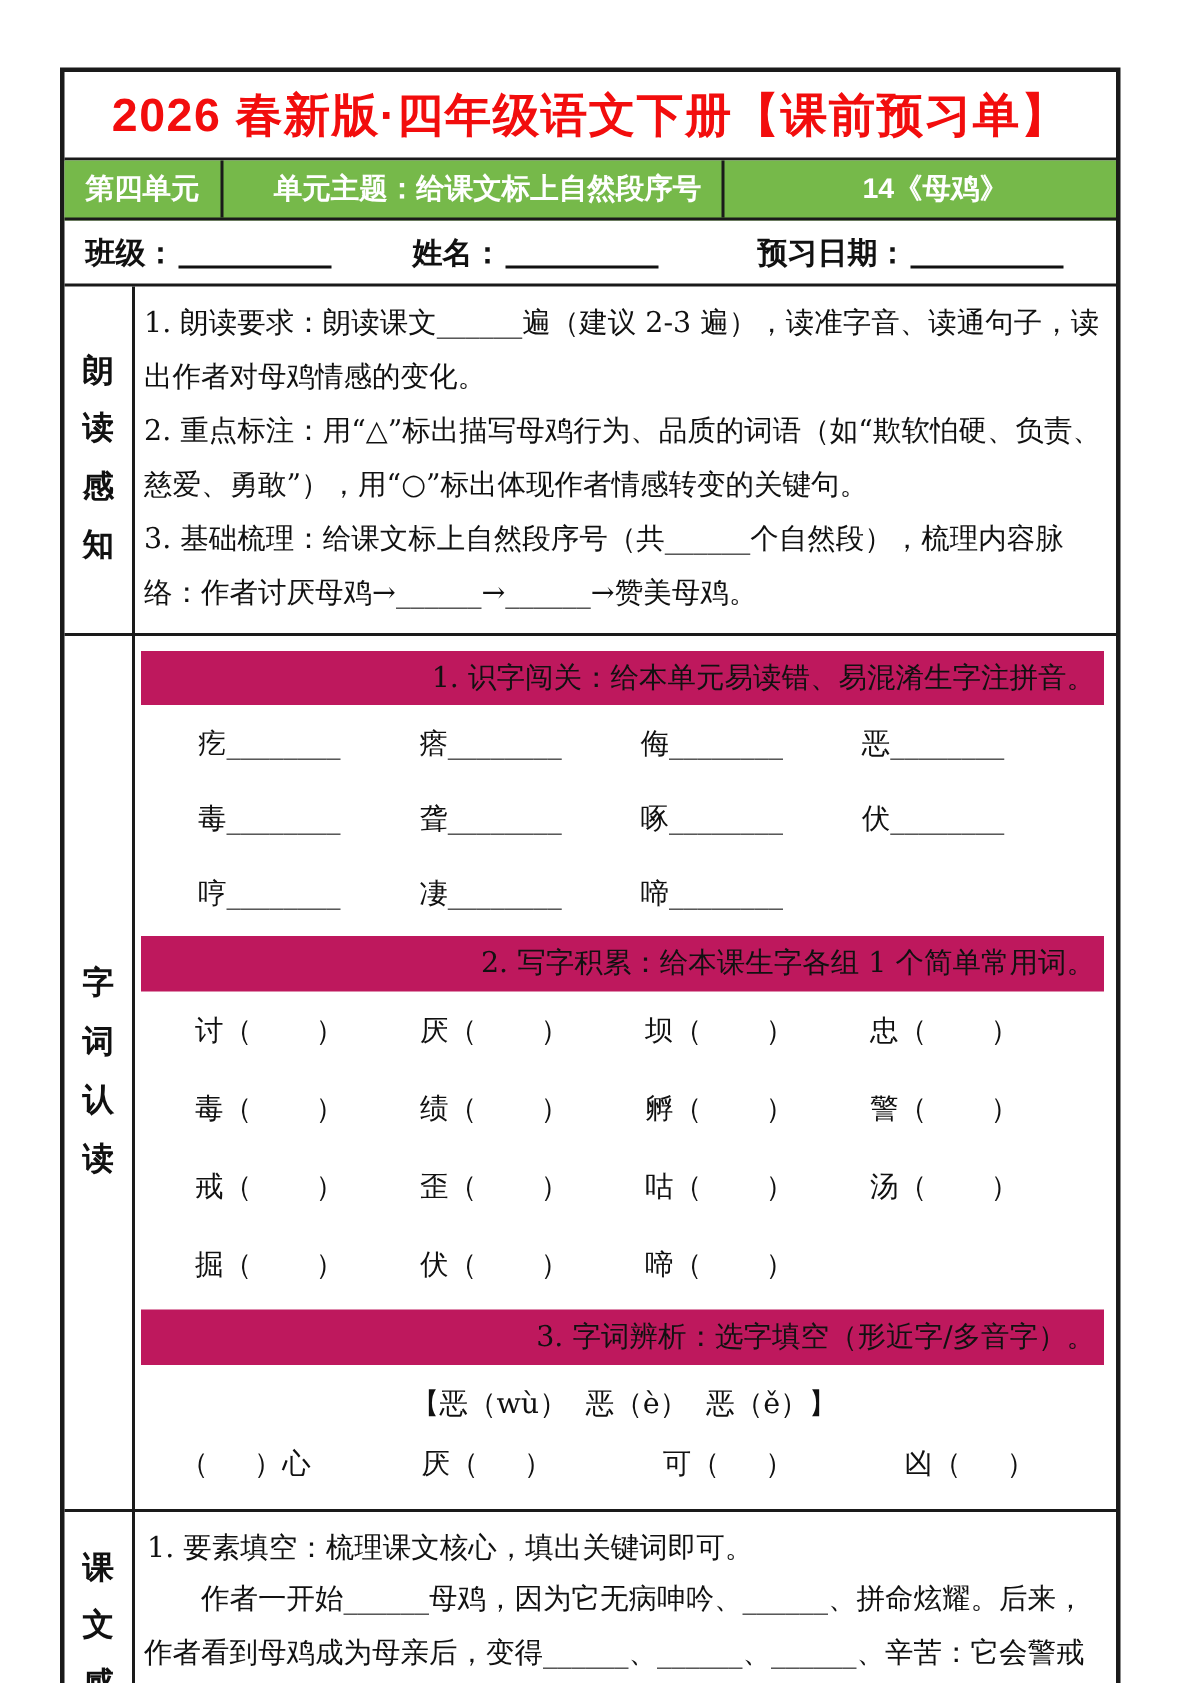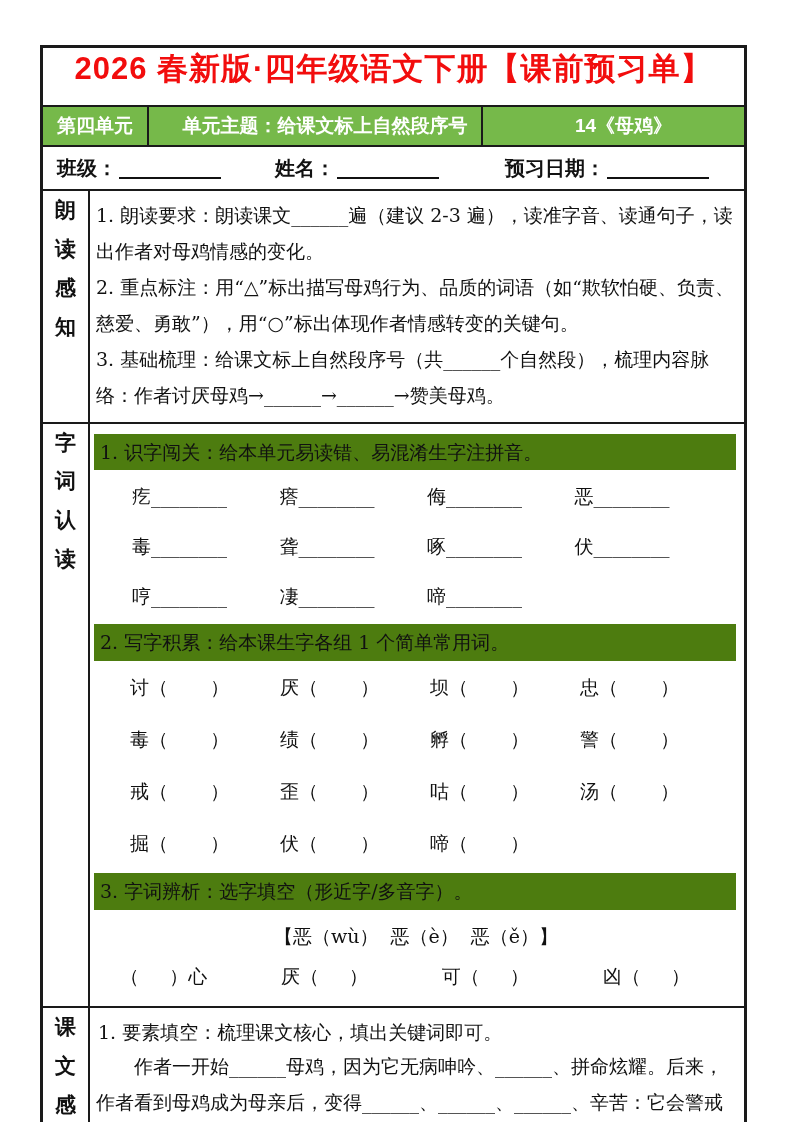--- a/index.html
+++ b/index.html
@@ -6,21 +6,21 @@
   body{
     width:793px;height:1122px;background:#ffffff;position:relative;
     font-family:"DejaVu Serif",serif;color:#111;
   }
   .frame{
     position:absolute;left:40px;top:45px;width:707px;
     border:3px solid #1a1a1a;background:#fff;box-sizing:border-box;
   }
   
   .title-row{
-    height:57px;display:flex;justify-content:center;
+    height:57px;display:flex;align-items:center;justify-content:center;
     border-bottom:2px solid #1a1a1a;
   }
   .title-text{
     color:#f20d0d;font-family:"Liberation Sans",sans-serif;
     font-weight:bold;font-size:31px;letter-spacing:1px;white-space:nowrap;
   }
   
   .unit-bar{
     display:flex;background:#76b94a;border-bottom:2px solid #1a1a1a;
     height:38px;color:#ffffff;font-family:"Liberation Sans",sans-serif;
@@ -40,33 +40,33 @@
     display:inline-block;width:102px;height:20px;
     border-bottom:2px solid #111;margin-left:2px;
   }
   .info-gap1{width:54px;}
   .info-gap2{width:66px;}
   
   .section{display:flex;border-bottom:2px solid #1a1a1a;}
   .section:last-child{border-bottom:none;}
   .sec-label{
     width:45px;border-right:2px solid #1a1a1a;display:flex;
-    justify-content:center;flex:none;
+    align-items:center;justify-content:center;flex:none;
   }
   .sec-label-text{
     width:24px;font-family:"Liberation Sans",sans-serif;font-weight:bold;
     font-size:21px;line-height:1.85;text-align:center;word-break:break-all;
   }
   .sec-content{
     flex:1;padding:6px 8px 8px 6px;font-size:19px;line-height:1.9;box-sizing:border-box;
   }
   .sec-content p{margin:0;}
   
   .ghead{
-    background:#4d7c0f;padding:4px 6px;margin:4px 0 8px -2px;line-height:1.5;
+    background:#be185d;padding:4px 6px;margin:4px 0 8px -2px;line-height:1.5;text-align:right;
   }
   .whead{padding:2px 0 0 2px;line-height:1.7;}
   .pinyin-grid{
     display:grid;grid-template-columns:repeat(4,1fr);
     margin:2px 14px 10px 36px;row-gap:14px;
   }
   .word-grid{
     display:grid;grid-template-columns:repeat(4,1fr);
     margin:2px 6px 12px 34px;row-gap:16px;
   }

